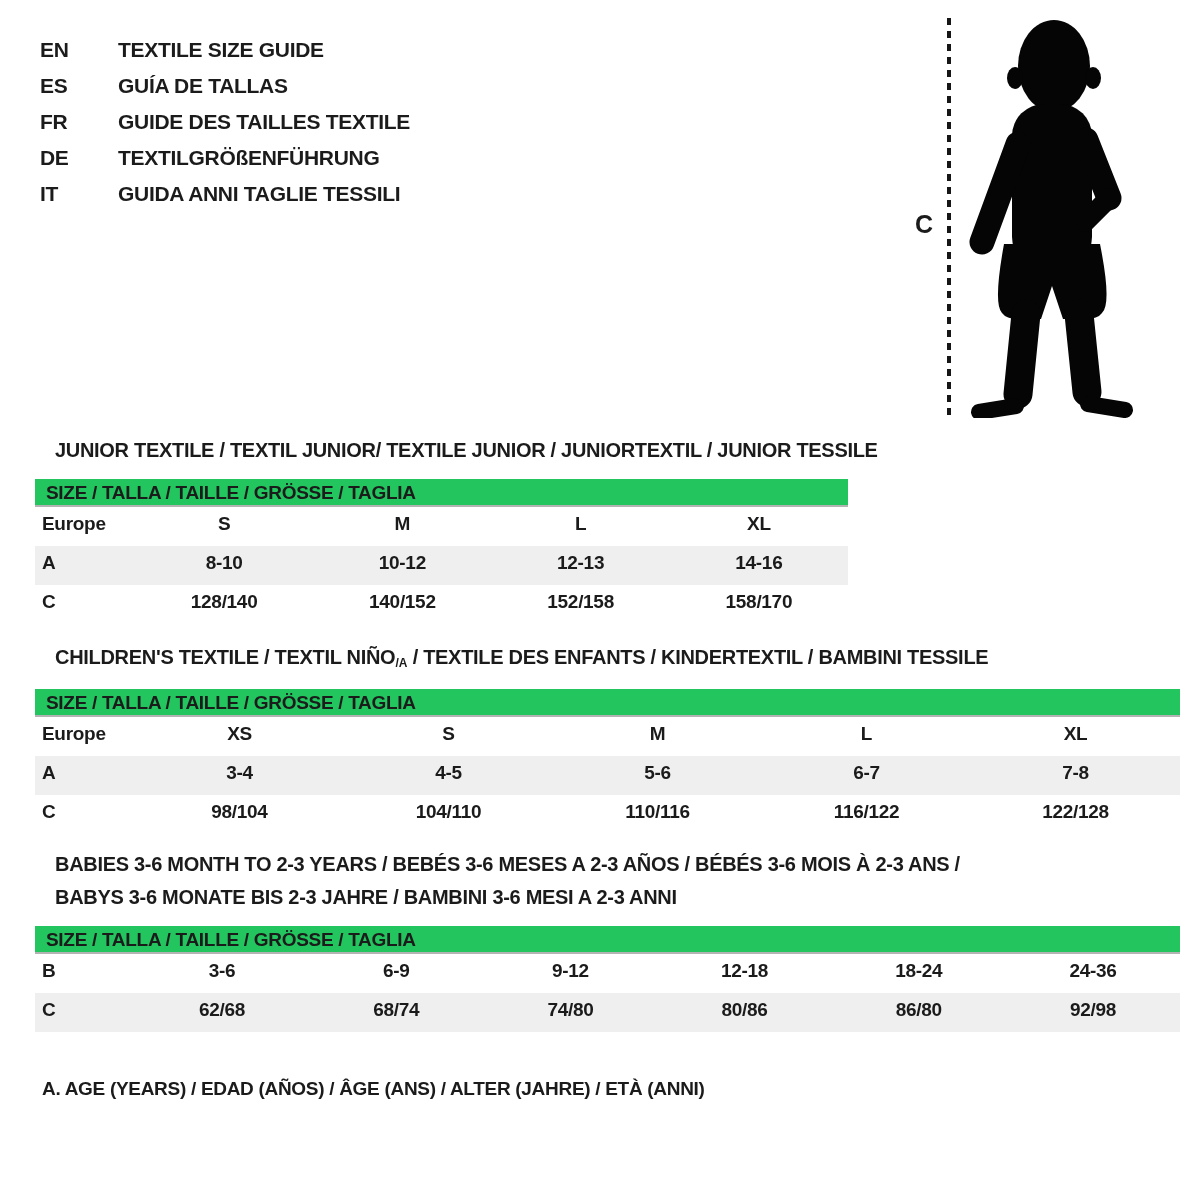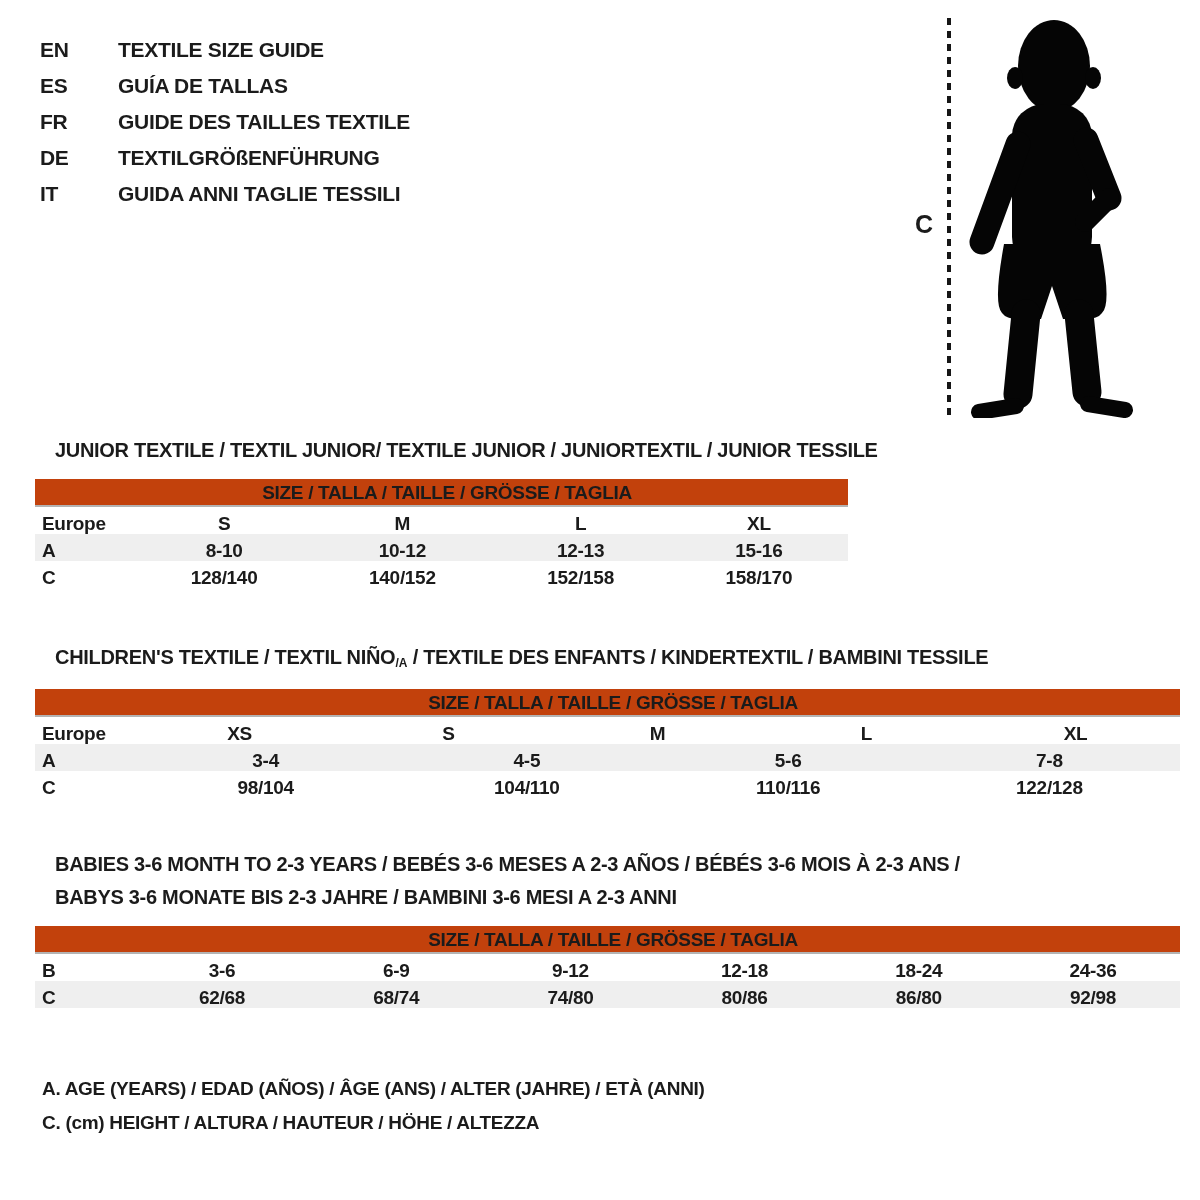--- a/index.html
+++ b/index.html
@@ -22,24 +22,24 @@
   
   .section { position:absolute; left:35px; }
   #section-1 { top:434px; }
   #section-2 { top:641px; }
   #section-3 { top:848px; }
   .section-title { font-size:20px; line-height:33px; padding-left:7px;margin-left:13px; }
   .seg.small { font-size:12px; position:relative; top:3px; letter-spacing:0; }
   .size-table { margin-top:12px; width:1145px; }
   .size-table.narrow { width:813px; }
   .size-header-bar {
-    height:28px; line-height:28px; background:#c2410c; border-bottom:2px solid #b3b3b3;
-    padding-left:11px; font-size:19px; box-sizing:border-box;text-align:center;
+    height:28px; line-height:28px; background:#22c55e; border-bottom:2px solid #b3b3b3;
+    padding-left:11px; font-size:19px; box-sizing:border-box;
   }
-  .trow { display:flex; height:27px; line-height:33px; font-size:19px; }
+  .trow { display:flex; height:39px; line-height:33px; font-size:19px; }
   .rows > .trow:nth-child(even) { background:#efefef; }
   .row-label { width:100px; padding-left:7px; box-sizing:border-box; }
   .cell { flex:1; text-align:center; }
   
   .legend { position:absolute; left:42px; top:1072px; }
   .legend-line { line-height:34px; font-size:19px; }
 </style>
 </head>
 <body>
 
@@ -100,21 +100,21 @@
             <div class="cell">S</div>
             <div class="cell">M</div>
             <div class="cell">L</div>
             <div class="cell">XL</div>
           </div>
           <div class="trow">
             <div class="row-label">A</div>
             <div class="cell">8-10</div>
             <div class="cell">10-12</div>
             <div class="cell">12-13</div>
-            <div class="cell">15-16</div>
+            <div class="cell">14-16</div>
           </div>
           <div class="trow">
             <div class="row-label">C</div>
             <div class="cell">128/140</div>
             <div class="cell">140/152</div>
             <div class="cell">152/158</div>
             <div class="cell">158/170</div>
           </div>
         </div>
       </div>
@@ -132,27 +132,29 @@
             <div class="cell">S</div>
             <div class="cell">M</div>
             <div class="cell">L</div>
             <div class="cell">XL</div>
           </div>
           <div class="trow">
             <div class="row-label">A</div>
             <div class="cell">3-4</div>
             <div class="cell">4-5</div>
             <div class="cell">5-6</div>
+            <div class="cell">6-7</div>
             <div class="cell">7-8</div>
           </div>
           <div class="trow">
             <div class="row-label">C</div>
             <div class="cell">98/104</div>
             <div class="cell">104/110</div>
             <div class="cell">110/116</div>
+            <div class="cell">116/122</div>
             <div class="cell">122/128</div>
           </div>
         </div>
       </div>
     </div>
   <div class="section" id="section-3">
       <div class="section-title">
         <div class="title-line"><span class="seg">BABIES 3-6 MONTH TO 2-3 YEARS / BEBÉS 3-6 MESES A 2-3 AÑOS / BÉBÉS 3-6 MOIS À 2-3 ANS /</span></div>
         <div class="title-line"><span class="seg">BABYS 3-6 MONATE BIS 2-3 JAHRE / BAMBINI 3-6 MESI A 2-3 ANNI</span></div>
       </div>
@@ -176,16 +178,15 @@
             <div class="cell">80/86</div>
             <div class="cell">86/80</div>
             <div class="cell">92/98</div>
           </div>
         </div>
       </div>
     </div>
 
   <div class="legend">
       <div class="legend-line">A. AGE (YEARS) / EDAD (AÑOS) / ÂGE (ANS) / ALTER (JAHRE) / ETÀ (ANNI)</div>
-      <div class="legend-line">C. (cm) HEIGHT / ALTURA / HAUTEUR / HÖHE / ALTEZZA</div>
     </div>
 
 </div>
 
 </body></html>

